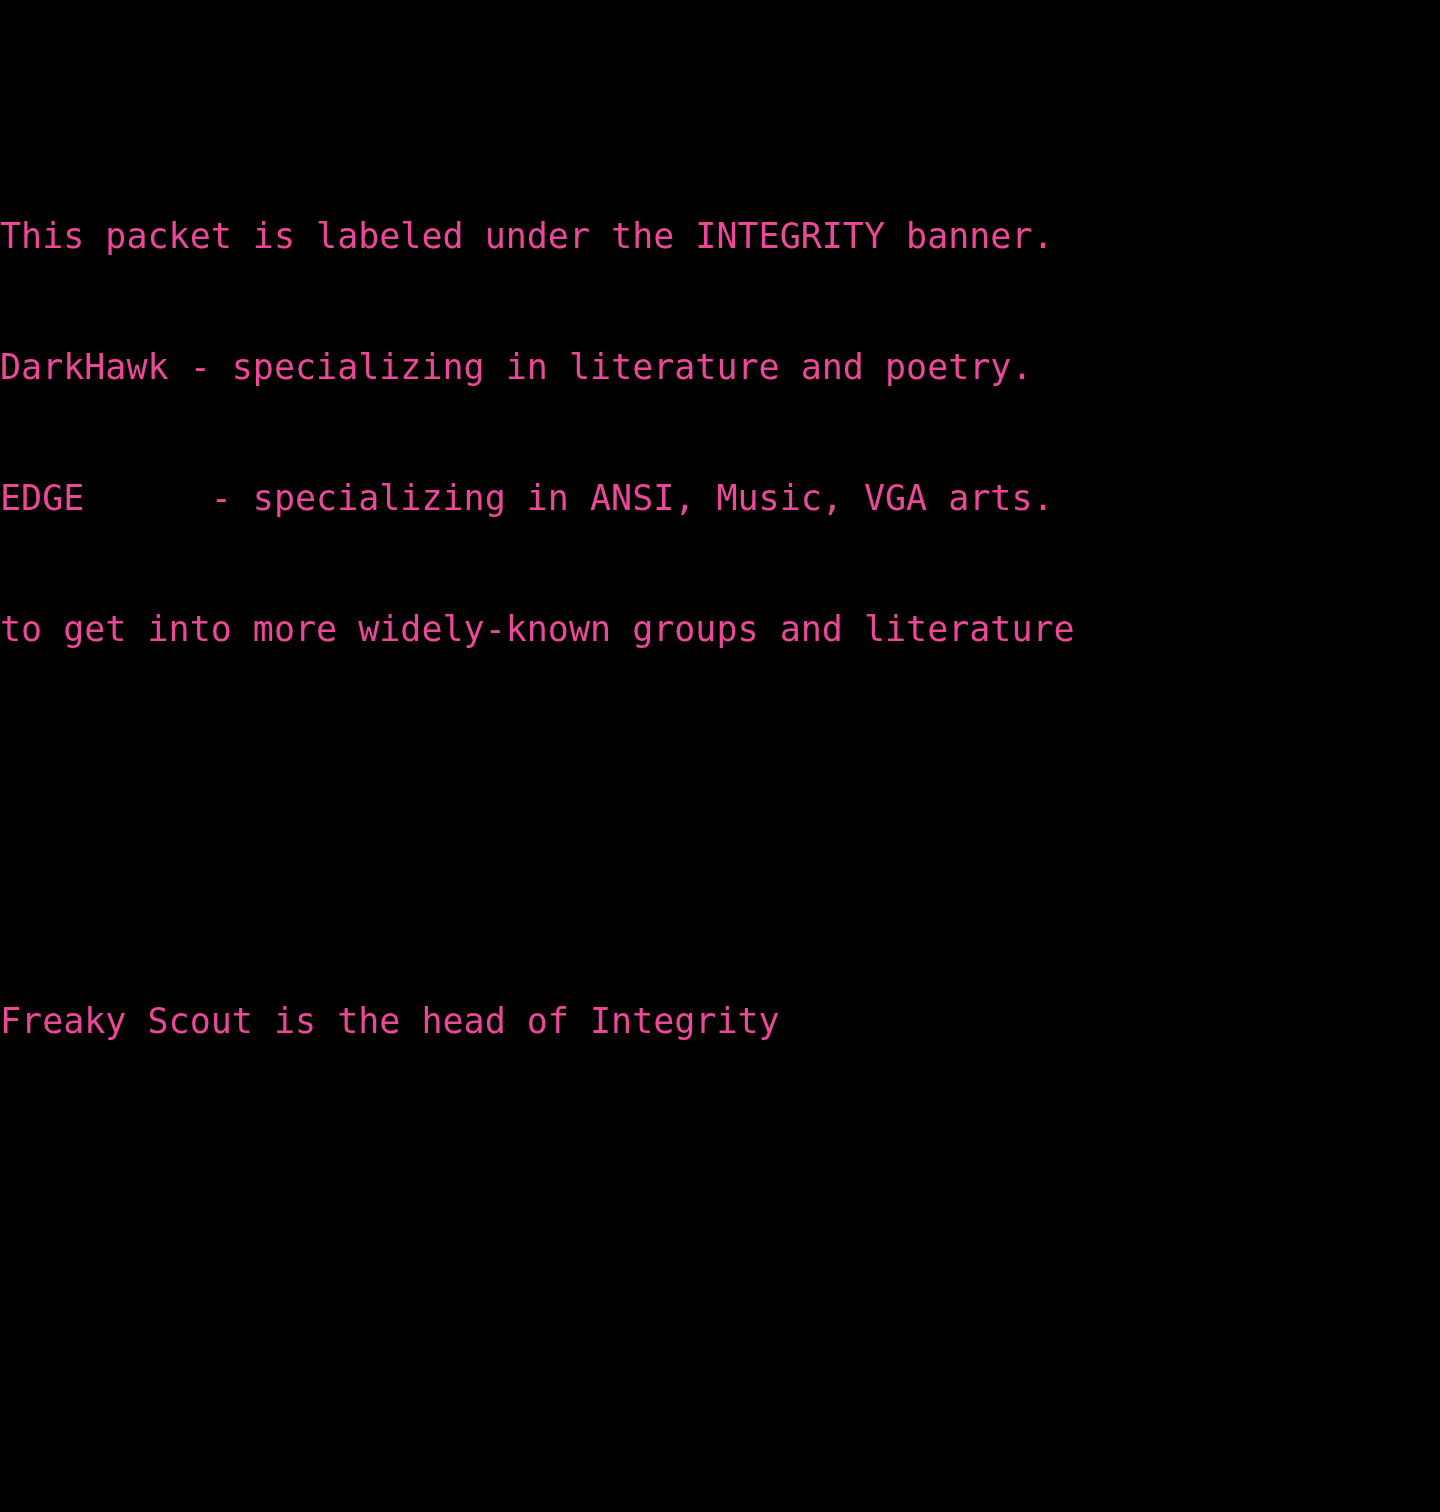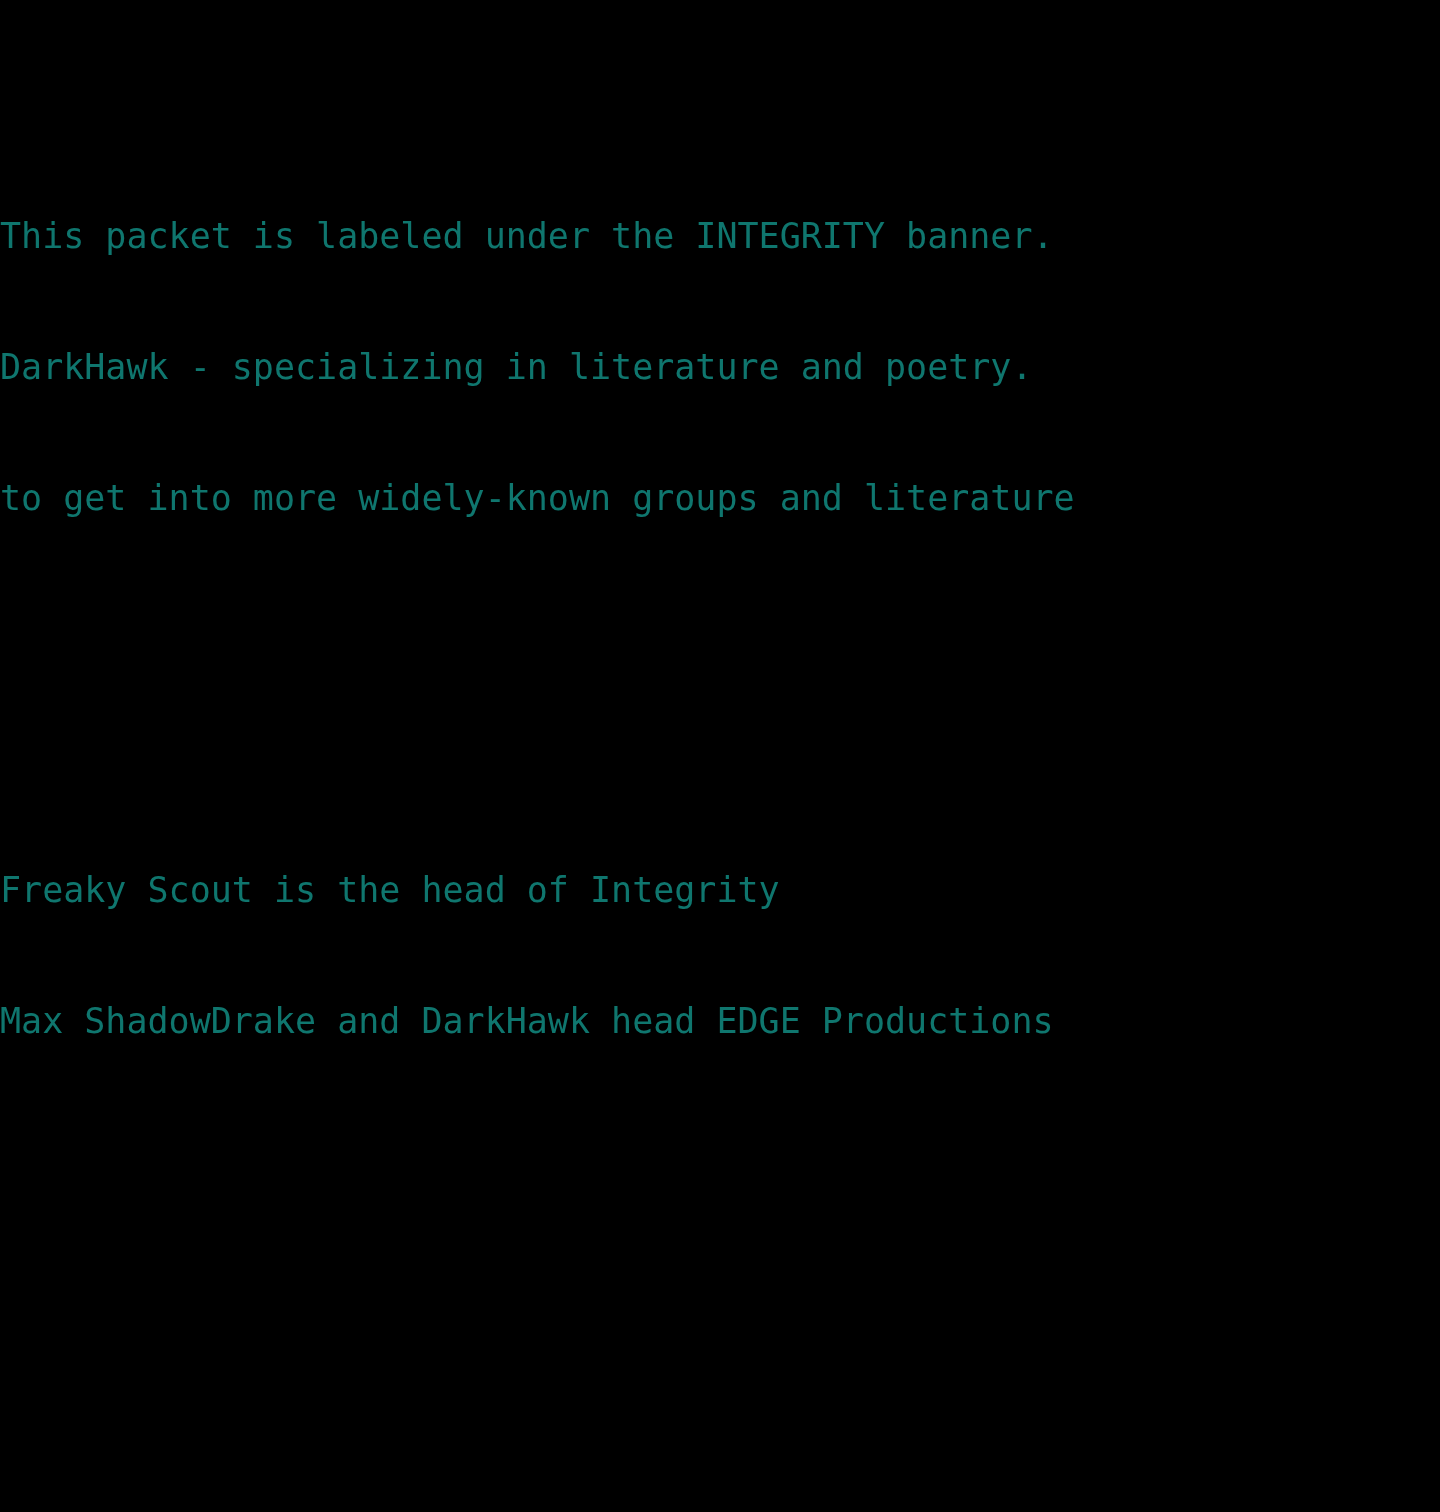--- a/index.html
+++ b/index.html
@@ -28,41 +28,41 @@
   }
   .screen-lines {
     position: absolute;
     left: 0px;
     top: 128px;
     width: 1440px;
   }
   .line {
     display: block;
     height: 43.6px;
-    color: #0f766e;
+    color: #ec4899;
     white-space: pre;
     font-family: "DejaVu Sans Mono", "Liberation Mono", monospace;
     font-size: 35px;
   }
   .blank {
     color: transparent;
   }
 </style>
 </head>
 <body>
 
 <div id="terminal">
   <div class="screen-lines">
     <span class="line">This packet is labeled under the INTEGRITY banner.</span>
     <span class="line">DarkHawk - specializing in literature and poetry.</span>
+    <span class="line">EDGE      - specializing in ANSI, Music, VGA arts.</span>
     <span class="line">to get into more widely-known groups and literature</span>
     <span class="line blank"></span>
     <span class="line blank"></span>
     <span class="line">Freaky Scout is the head of Integrity</span>
-    <span class="line">Max ShadowDrake and DarkHawk head EDGE Productions</span>
     
     
     
     
     
     
     
     
     
     

